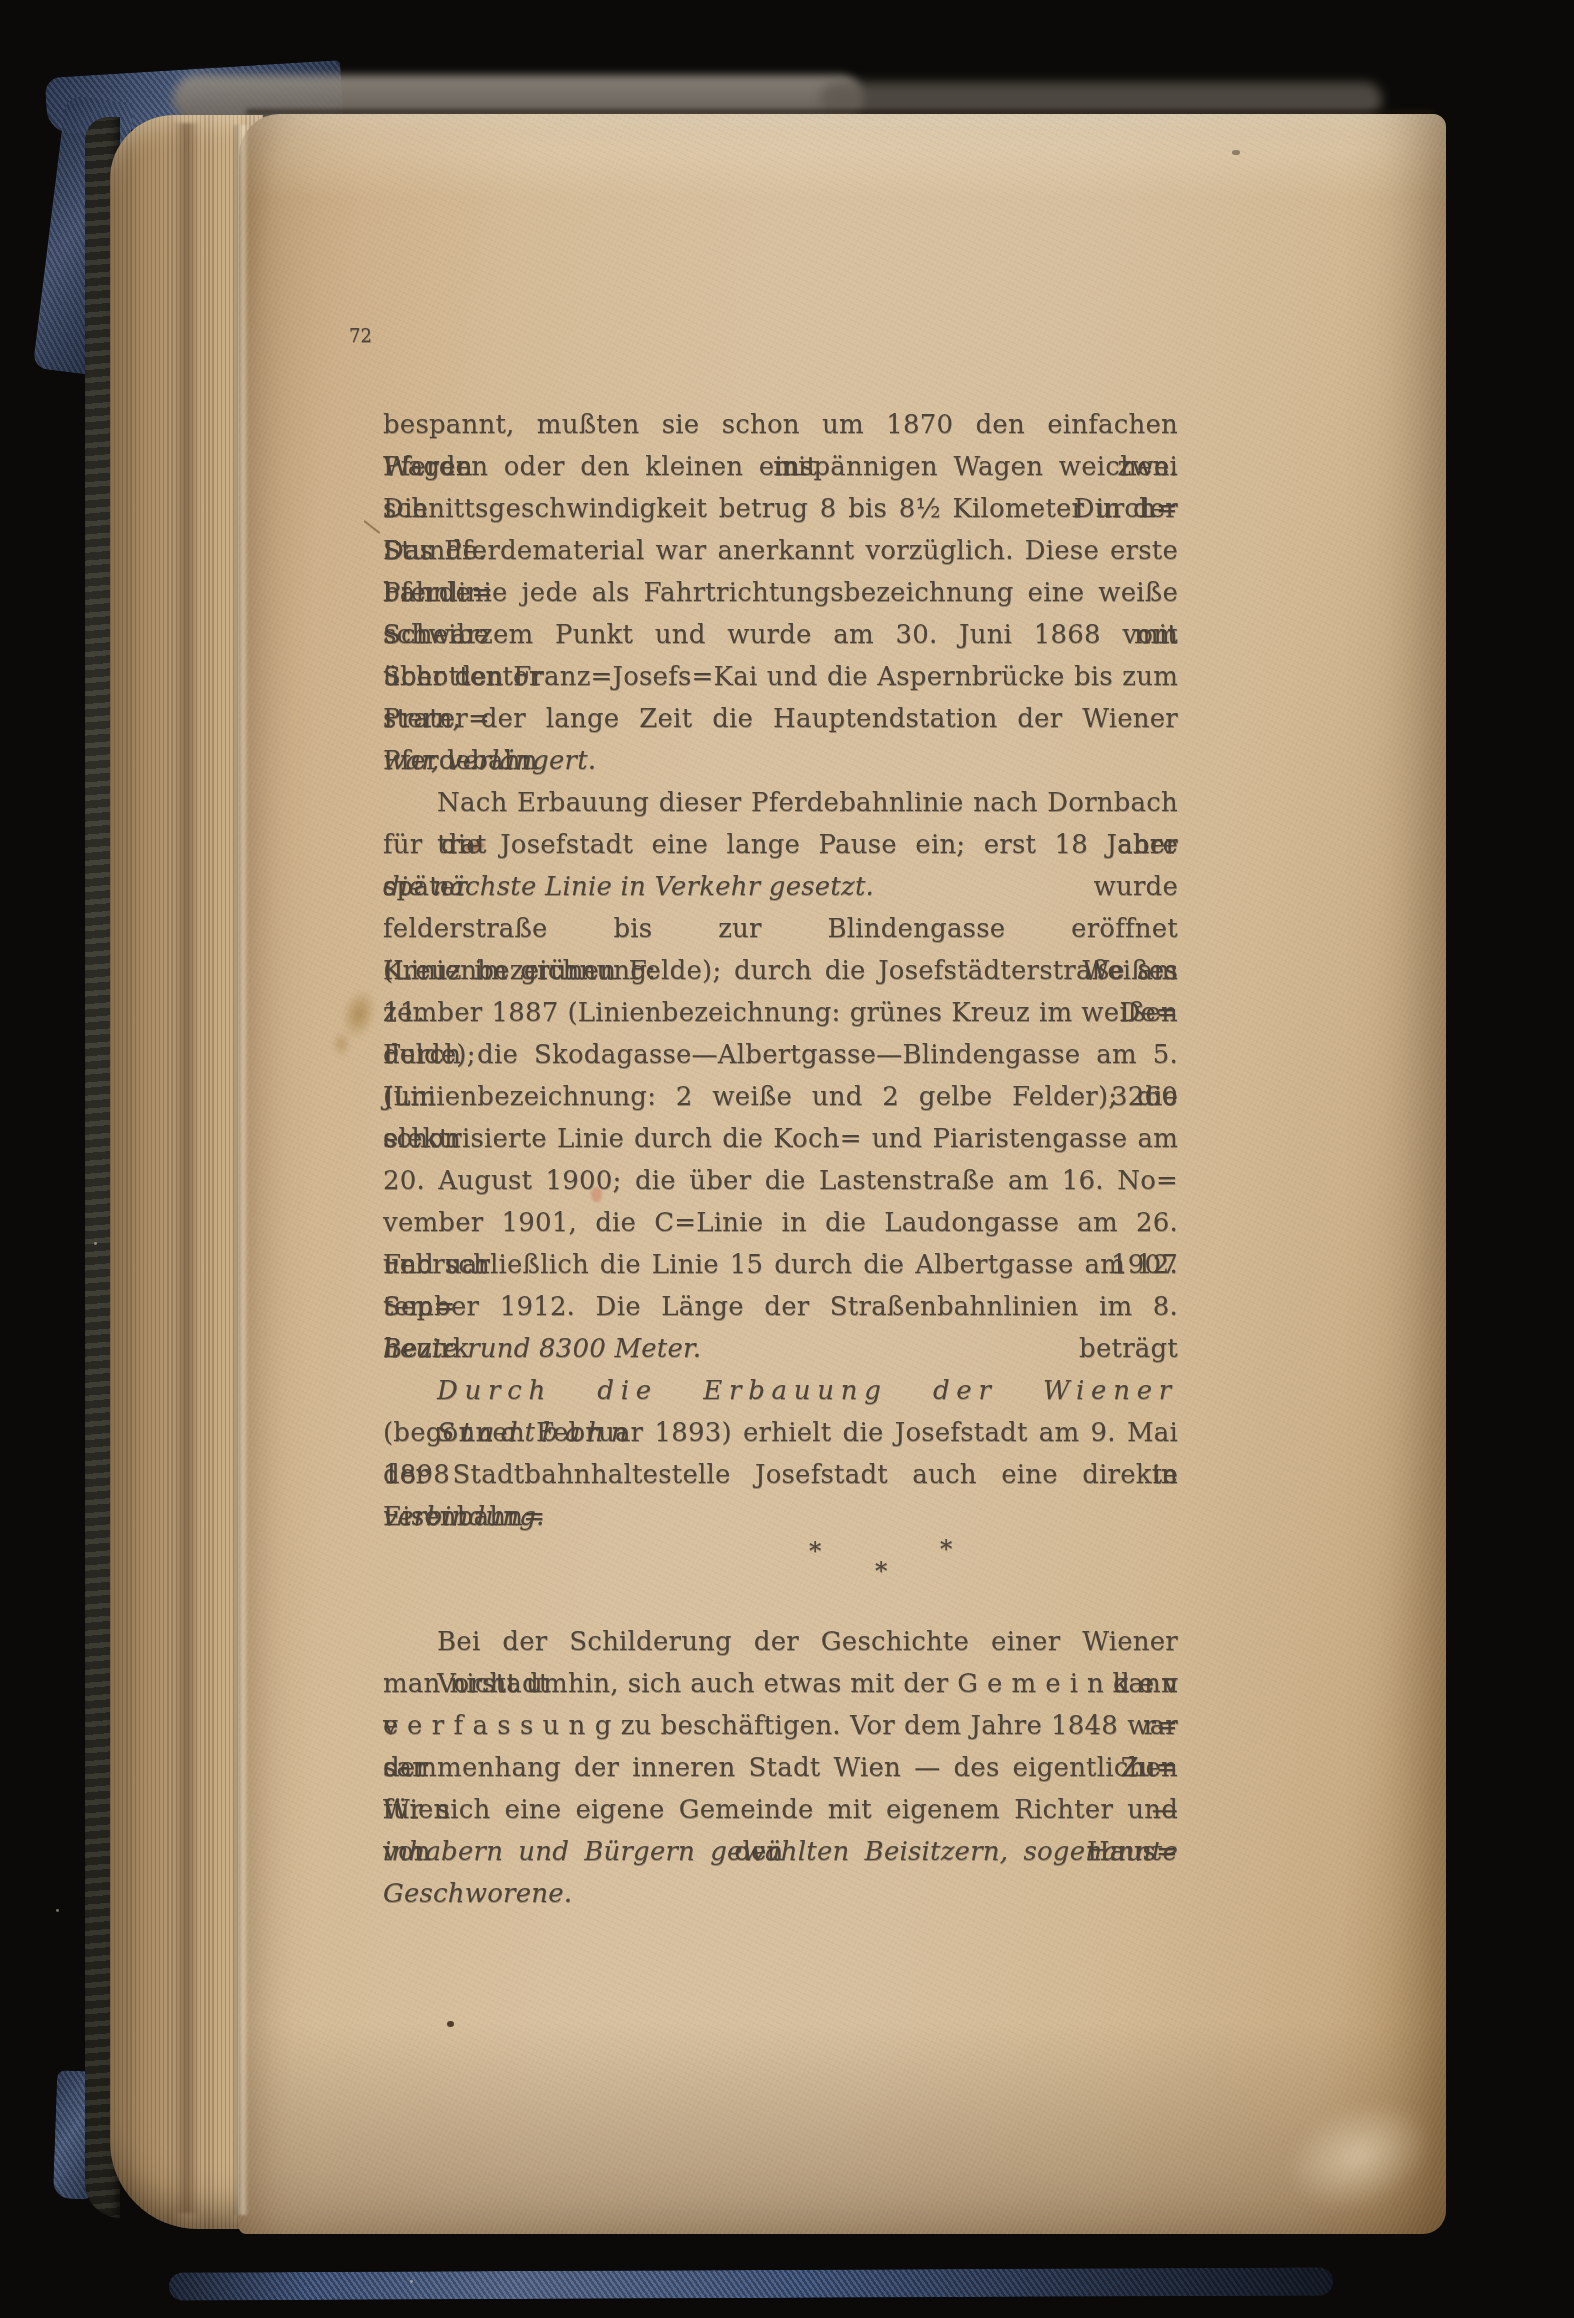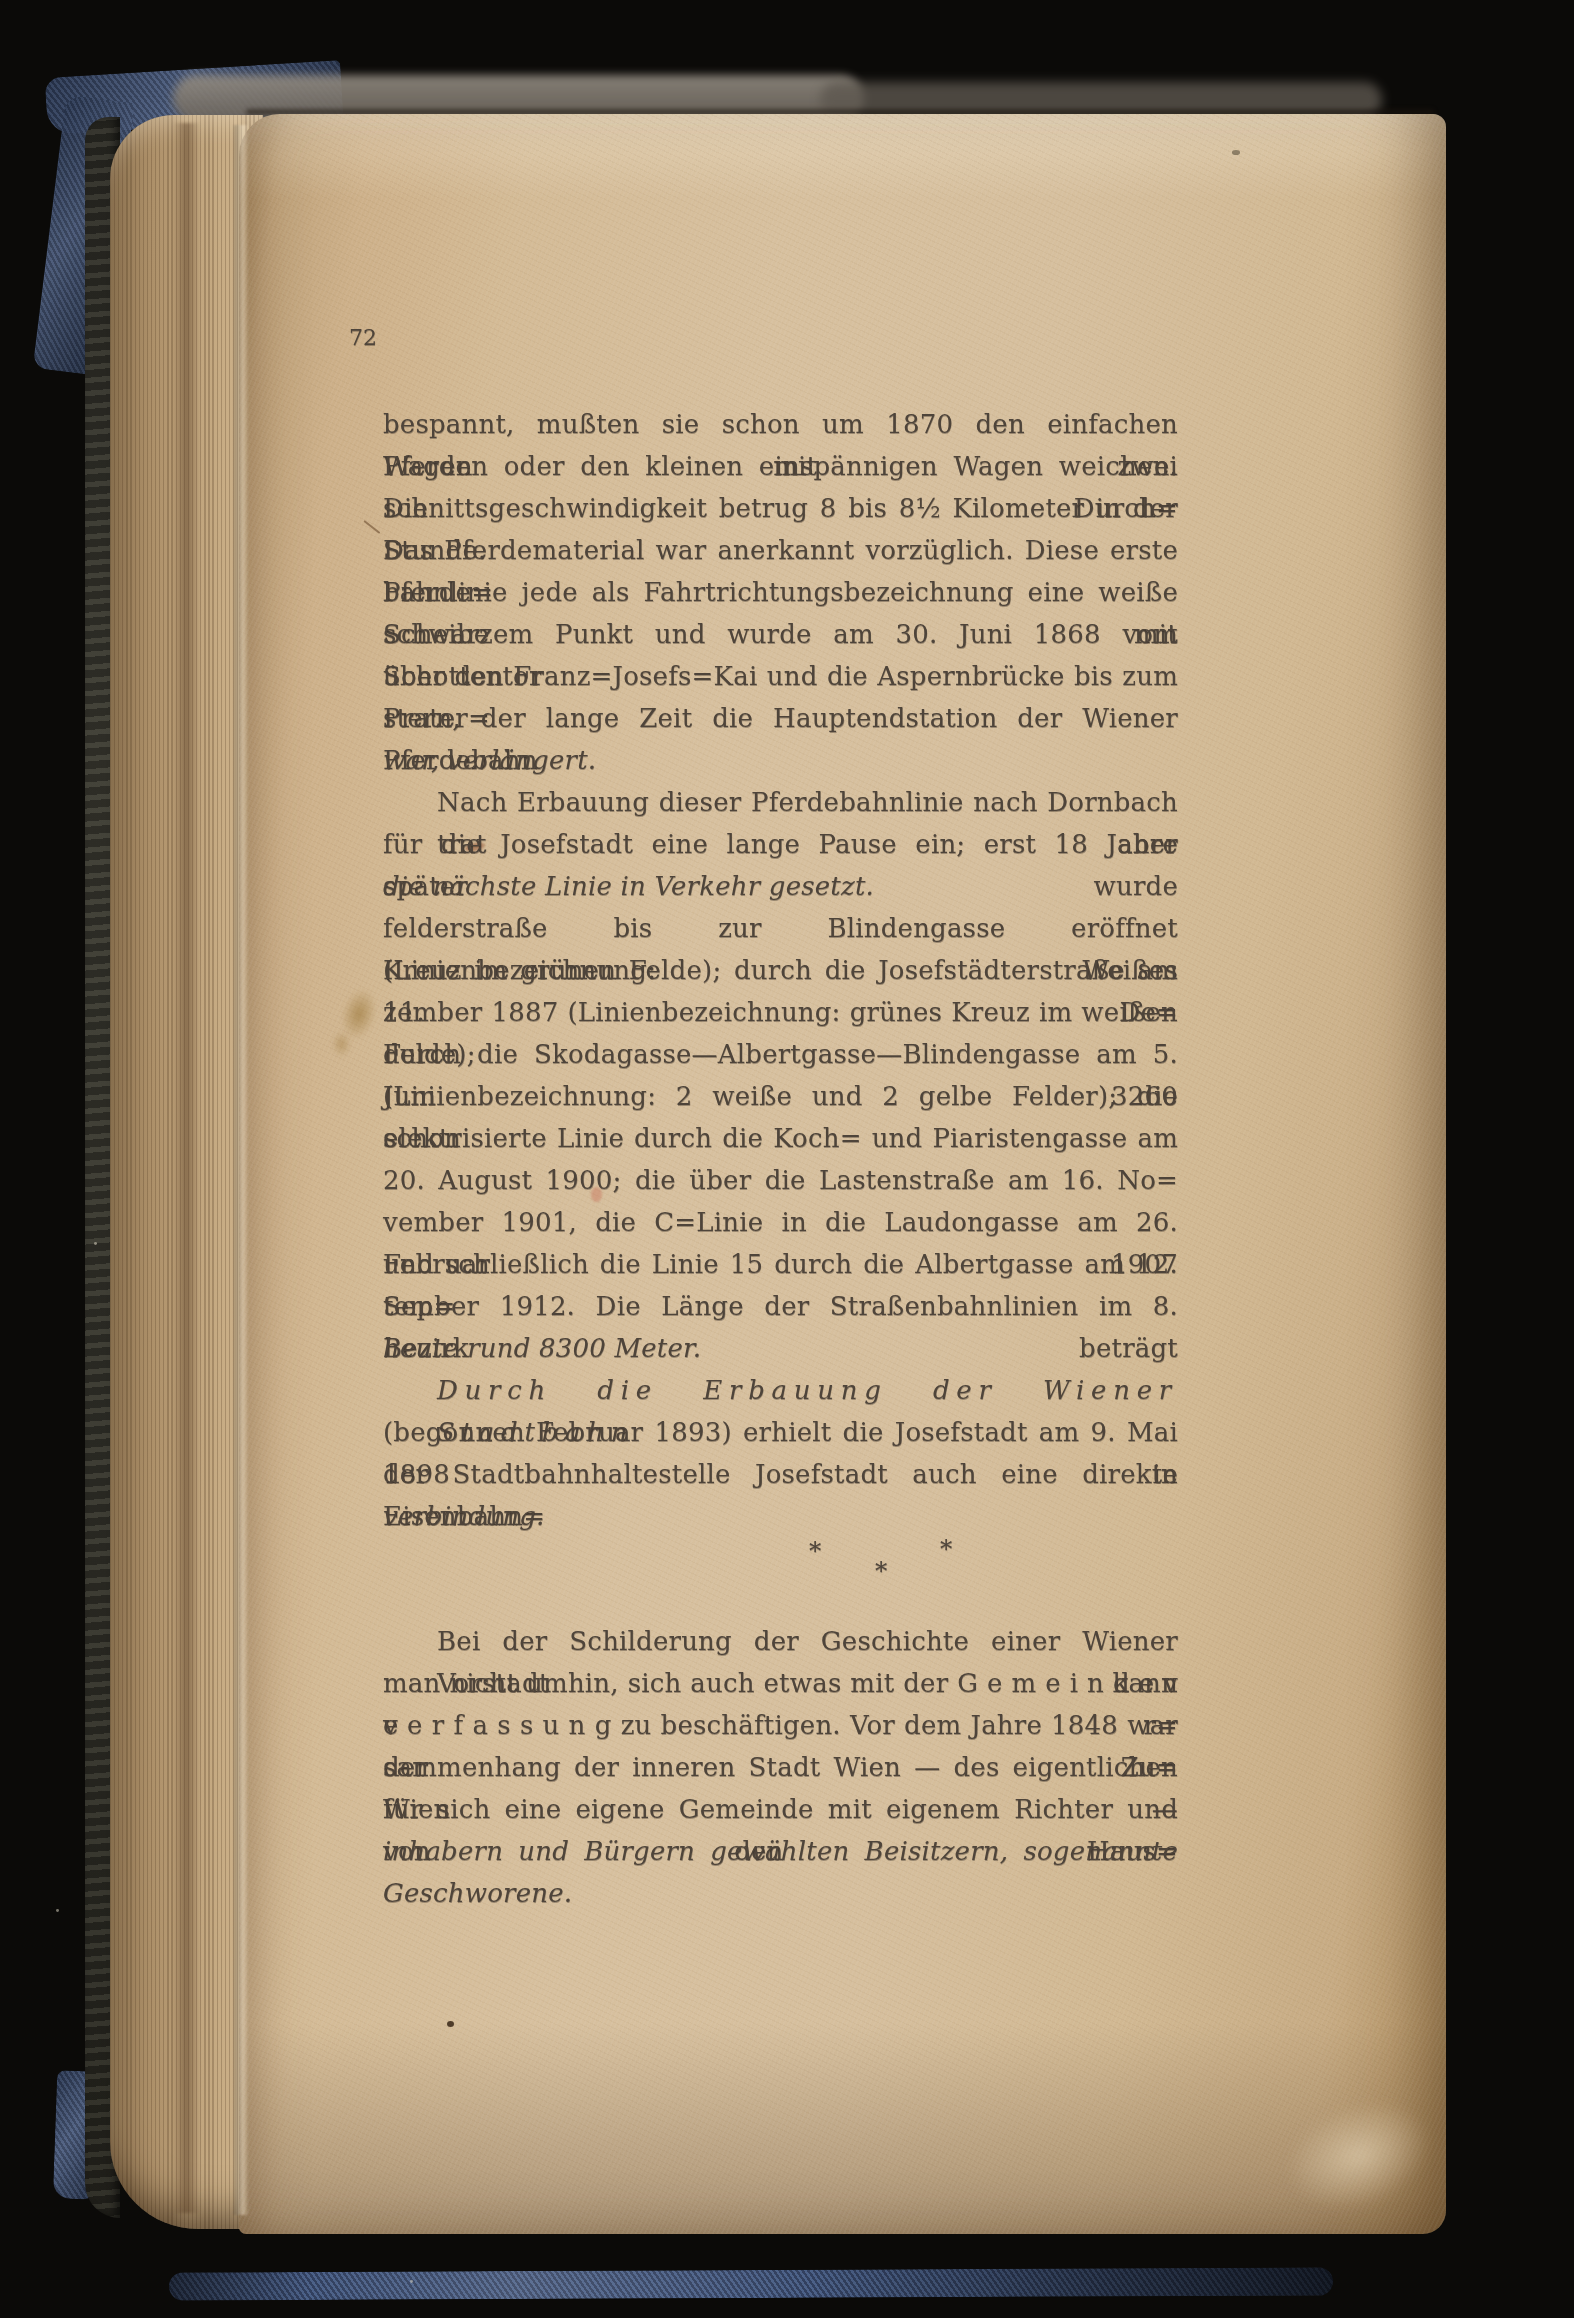--- a/index.html
+++ b/index.html
@@ -87,21 +87,21 @@
   .hair-1{left:362px;top:526px;width:20px;height:1.8px;z-index:6;transform:rotate(38deg);
     background:rgba(100,70,40,.55);border-radius:1.2px;}
   .speck-1{left:447px;top:2021px;width:7px;height:5.9px;z-index:6;
     background:rgba(55,38,22,.85);border-radius:50%;filter:blur(0.6px);}
   .speck-2{left:1232px;top:150px;width:8.2px;height:4.7px;z-index:6;
     background:rgba(90,80,60,.6);border-radius:50%;filter:blur(0.6px);}
   .dust{width:2.9px;height:2.9px;border-radius:50%;background:rgba(214,208,190,.55);z-index:2;}
 
   
   .ink{color:#4e443a;text-shadow:0.3px 0.5px 0.4px rgba(40,32,25,.35);}
-  .page-num{left:349px;top:325px;font-size:22px;z-index:7;}
+  .page-num{left:349px;top:325px;font-size:18px;z-index:7;}
   .textblock{left:383px;top:403px;width:795px;z-index:7;}
   .ln{height:42px;line-height:42px;font-size:26px;
       text-align:justify;text-align-last:justify;letter-spacing:0.2px;}
   .ln.last{text-align-last:left;font-style:italic;}
   .ln.indent{padding-left:54px;}
   .ln.sperr{letter-spacing:.26em;font-style:italic;}
   .separator{position:relative;height:83px;}
   .ast{position:absolute;font-size:24.6px;line-height:24.6px;}
   .ast.a1{left:426px;top:2.3px;}
   .ast.a2{left:557px;top:0px;}

